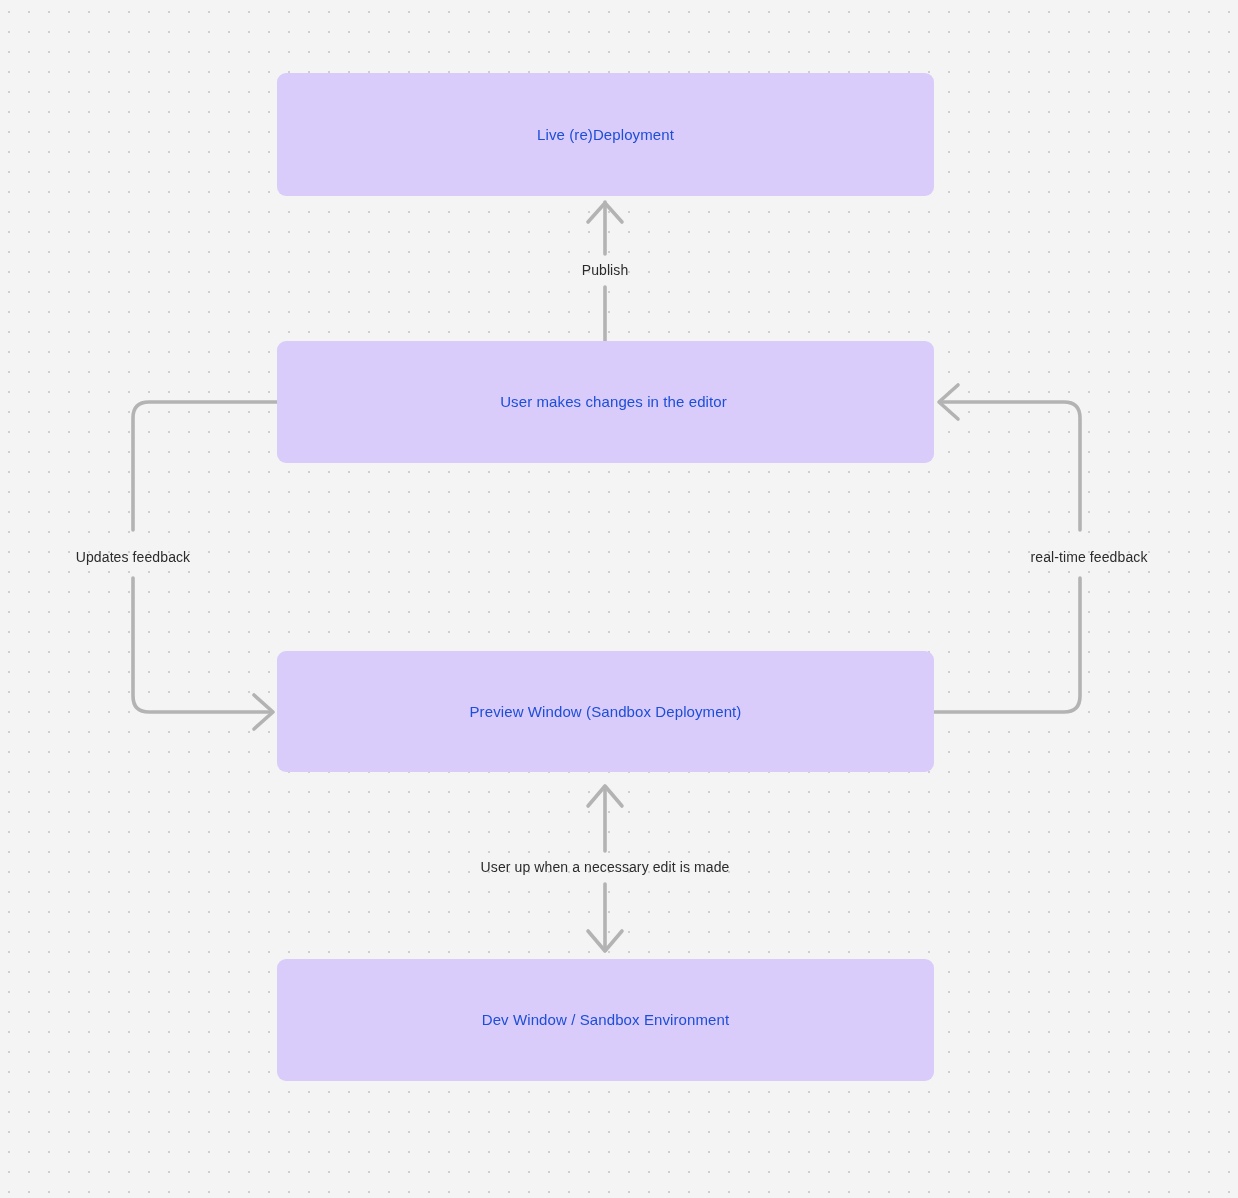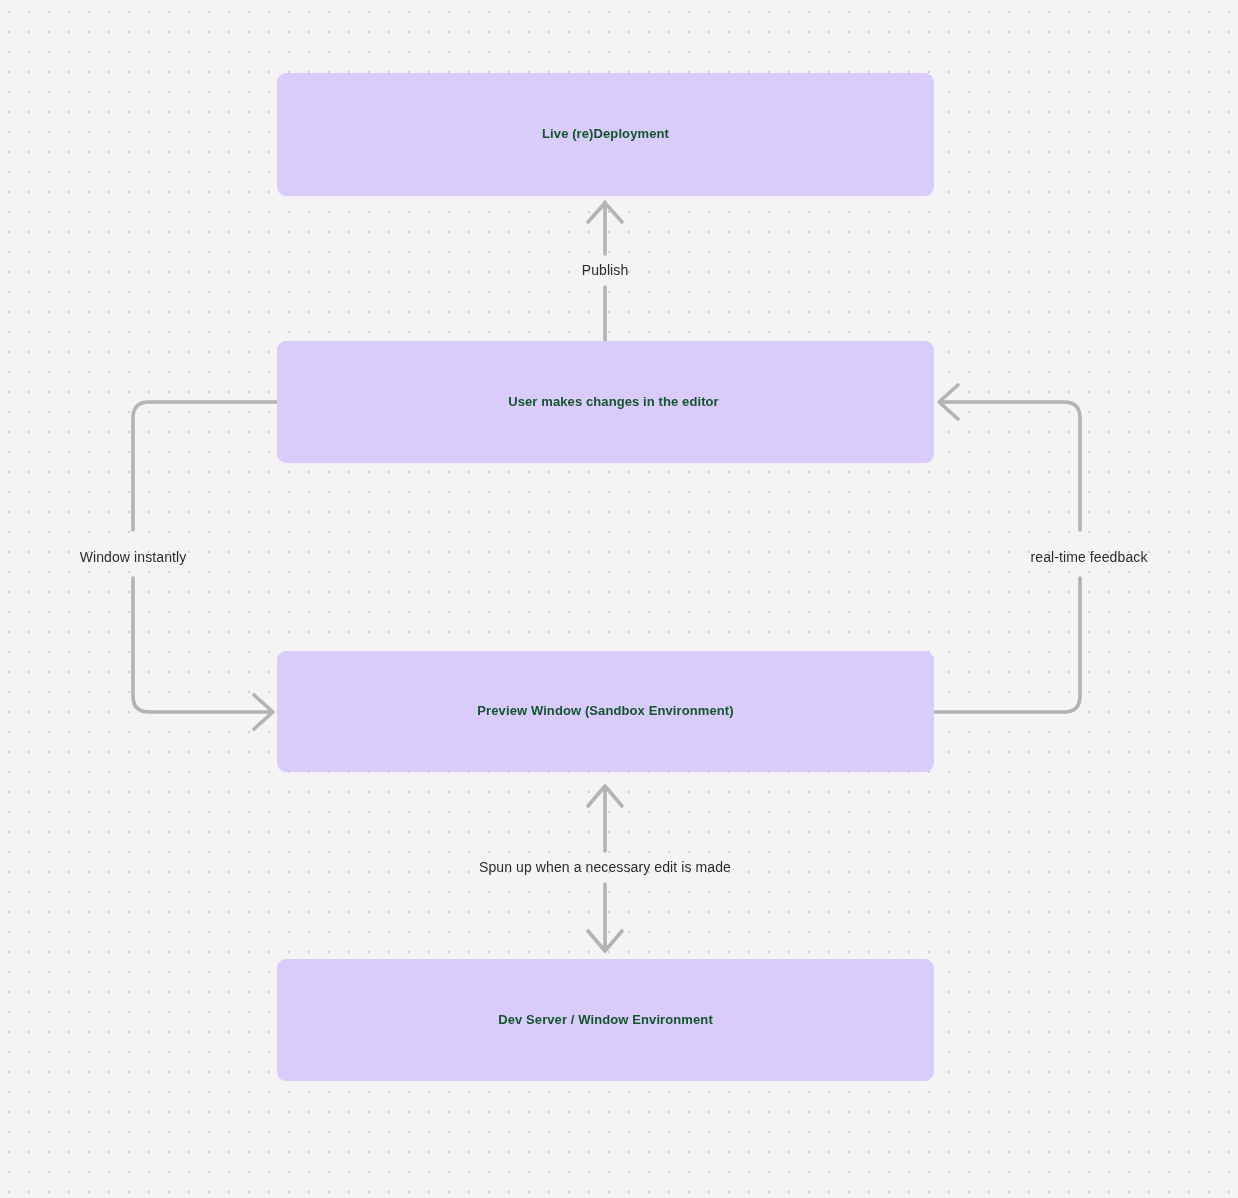--- a/index.html
+++ b/index.html
@@ -30,27 +30,26 @@
   .node {
     position: absolute;
     background: #d9ccfb;
     border-radius: 9px;
     display: flex;
     align-items: center;
     justify-content: center;
     box-sizing: border-box;
   }
   .node-label {
-    font-size: 13px;
-    color: #14532d;
+    font-size: 15px;
+    color: #1d4ed8;
     letter-spacing: 0.1px;
     text-align: center;
     line-height: 1.3;
     white-space: nowrap;
-    font-weight: bold;
   }
   .edge-label {
     position: absolute;
     font-size: 14px;
     color: #2b2b2b;
     letter-spacing: 0.1px;
     white-space: nowrap;
     transform: translate(-50%, -50%);
     text-align: center;
   }
@@ -95,28 +94,28 @@
 
   <div class="node" id="node-live">
     <span class="node-label">Live (re)Deployment</span>
   </div>
 
   <div class="node" id="node-editor">
     <span class="node-label">User makes changes in the editor</span>
   </div>
 
   <div class="node" id="node-preview">
-    <span class="node-label">Preview Window (Sandbox Environment)</span>
+    <span class="node-label">Preview Window (Sandbox Deployment)</span>
   </div>
 
   <div class="node" id="node-devserver">
-    <span class="node-label">Dev Server / Window Environment</span>
+    <span class="node-label">Dev Window / Sandbox Environment</span>
   </div>
 
   <div class="edge-label" style="left:605px; top:270px;">Publish</div>
 
-  <div class="edge-label" style="left:133px; top:557px;">Window instantly</div>
+  <div class="edge-label" style="left:133px; top:557px;">Updates feedback</div>
 
   <div class="edge-label" style="left:1080px; top:557px;margin-left:9px;">real-time feedback</div>
 
-  <div class="edge-label" style="left:605px; top:867px;">Spun up when a necessary edit is made</div>
+  <div class="edge-label" style="left:605px; top:867px;">User up when a necessary edit is made</div>
 
 </div>
 
 </body></html>

